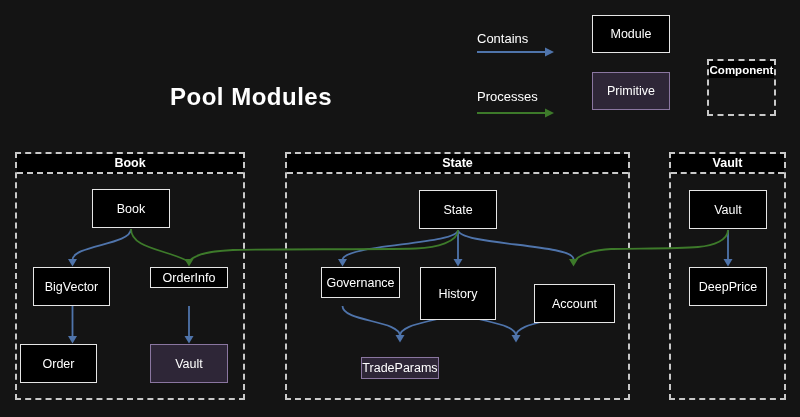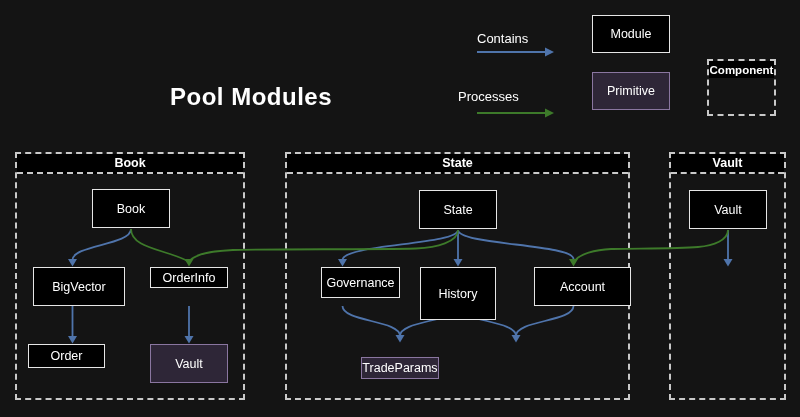--- a/index.html
+++ b/index.html
@@ -69,21 +69,21 @@
   .ah-processes{fill:var(--processes-arrow);stroke:none}
 </style>
 </head>
 <body>
 
 <div class="stage">
 
   <div class="diagram-title">Pool Modules</div>
 
   <div class="legend-label" style="left:477px;top:31px">Contains</div>
-  <div class="legend-label" style="left:458px;top:89px">Processes</div>
+  <div class="legend-label" style="left:477px;top:89px">Processes</div>
 
   <div class="node" style="left:592px;top:15px;width:78px;height:38px">
     <span>Module</span>
   </div>
   <div class="node primitive" style="left:592px;top:72px;width:78px;height:38px">
     <span>Primitive</span>
   </div>
   <div class="component-box" style="left:707px;top:15px;width:69px;height:57px">
     <div class="component-label">Component</div>
   </div>
@@ -137,46 +137,49 @@
     <path class="e-processes" d="M458,230 C458,242 437,247.5 416,248.5 C392,249.5 255,249 233,250 C212,251 196,254.5 190.5,260"></path>
     <polygon class="ah-processes" points="184.5,259 193.5,259 189,266.5"></polygon>
 
     <path class="e-processes" d="M728,230 C728,240 714,245.5 698,247 C676,249 629,248.2 611,249 C594,249.7 580,254.5 575.5,260"></path>
     <polygon class="ah-processes" points="569,259 578,259 573.5,266.5"></polygon>
   </svg>
 
   <div class="node" style="left:92px;top:189px;width:78px;height:39px">
     <span>Book</span>
   </div>
-  <div class="node" style="left:33px;top:267px;width:92px;height:39px">
+  <div class="node" style="left:33px;top:267px;width:77px;height:39px">
     <span>BigVector</span>
   </div>
   <div class="node" style="left:150px;top:267px;width:78px;height:21px">
     <span>OrderInfo</span>
   </div>
-  <div class="node" style="left:28px;top:344px;width:77px;height:24px">
+  <div class="node" style="left:20px;top:344px;width:77px;height:39px">
     <span>Order</span>
   </div>
   <div class="node primitive" style="left:150px;top:344px;width:78px;height:39px">
     <span>Vault</span>
   </div>
 
   <div class="node" style="left:419px;top:190px;width:78px;height:39px">
     <span>State</span>
   </div>
   <div class="node" style="left:321px;top:267px;width:79px;height:31px">
     <span>Governance</span>
   </div>
   <div class="node" style="left:420px;top:267px;width:76px;height:53px">
     <span>History</span>
   </div>
-  <div class="node" style="left:534px;top:267px;width:97px;height:39px">
+  <div class="node" style="left:534px;top:284px;width:81px;height:39px">
     <span>Account</span>
   </div>
   <div class="node primitive" style="left:361px;top:357px;width:78px;height:22px">
     <span>TradeParams</span>
   </div>
 
   <div class="node" style="left:689px;top:190px;width:78px;height:39px">
     <span>Vault</span>
   </div>
+  <div class="node" style="left:689px;top:267px;width:78px;height:39px">
+    <span>DeepPrice</span>
+  </div>
 
 </div>
 
 </body></html>

